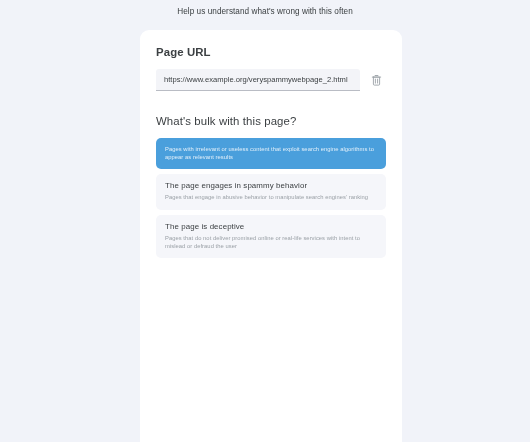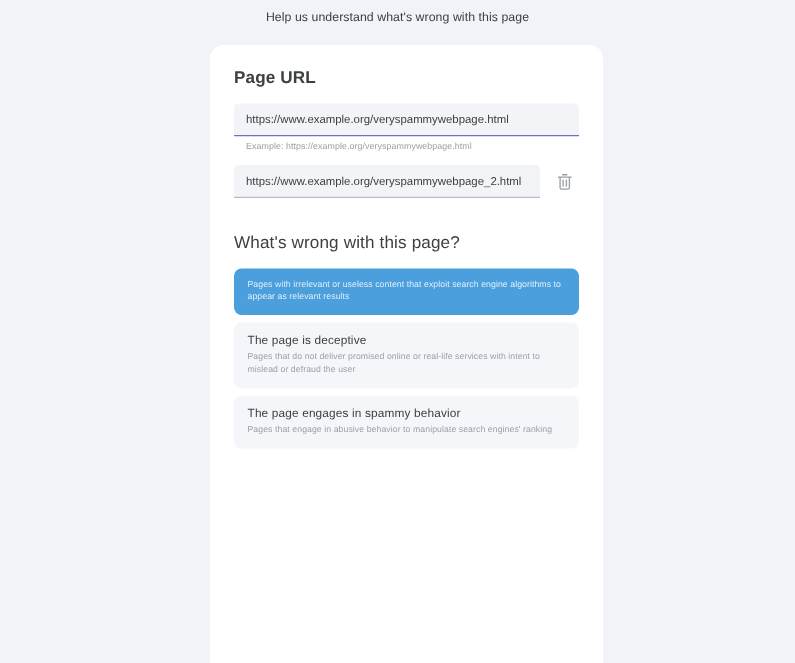--- a/index.html
+++ b/index.html
@@ -150,63 +150,57 @@
     line-height: 1.42;
     color: #9aa0a6;
     letter-spacing: .05px;
   }
   .option.selected .option-desc { color: #e3f0fa; }
 </style>
 </head>
 <body>
 
 <div class="page-banner">
-  <span class="page-banner-text">Help us understand what's wrong with this page</span>
+  <span class="page-banner-text">Help us understand what's wrong with this often</span>
 </div>
 
 <div class="card">
 
   <div class="section-title">Page URL</div>
 
-  <div class="url-block">
-    <div class="url-row">
-      <input class="url-field" type="text" value="https://www.example.org/veryspammywebpage.html" style="">
-    </div>
-    <div class="field-hint">Example: https://example.org/veryspammywebpage.html</div>
-  </div>
 
   <div class="url-block second">
     <div class="url-row">
       <input class="url-field secondary" type="text" value="https://www.example.org/veryspammywebpage_2.html" style="">
       <button class="delete-btn">
         <span>
           <svg width="11" height="12" viewBox="0 0 11 12" fill="none">
             <path d="M1.3 3.1h8.4M4.1 1.5h2.8M2.4 3.1h6.2v7.1a.9.9 0 0 1-.9.9H3.3a.9.9 0 0 1-.9-.9V3.1z" stroke="#9aa0a6" stroke-width="0.9" stroke-linecap="round" stroke-linejoin="round"></path>
             <path d="M4.4 5.1v4M6.6 5.1v4" stroke="#9aa0a6" stroke-width="0.9" stroke-linecap="round"></path>
           </svg>
         </span>
       </button>
     </div>
   </div>
 
 
-  <div class="reasons-title">What's wrong with this page?</div>
+  <div class="reasons-title">What's bulk with this page?</div>
 
   <div class="options-list">
 
     <div class="option selected">
       <div class="option-desc">Pages with irrelevant or useless content that exploit search engine algorithms to appear as relevant results</div>
+    </div>
+
+    <div class="option">
+      <div class="option-title">The page engages in spammy behavior</div>
+      <div class="option-desc">Pages that engage in abusive behavior to manipulate search engines' ranking</div>
     </div>
 
     <div class="option">
       <div class="option-title">The page is deceptive</div>
       <div class="option-desc">Pages that do not deliver promised online or real-life services with intent to mislead or defraud the user</div>
     </div>
 
-    <div class="option">
-      <div class="option-title">The page engages in spammy behavior</div>
-      <div class="option-desc">Pages that engage in abusive behavior to manipulate search engines' ranking</div>
-    </div>
-
 
 
   </div>
 </div>
 
 </body></html>

